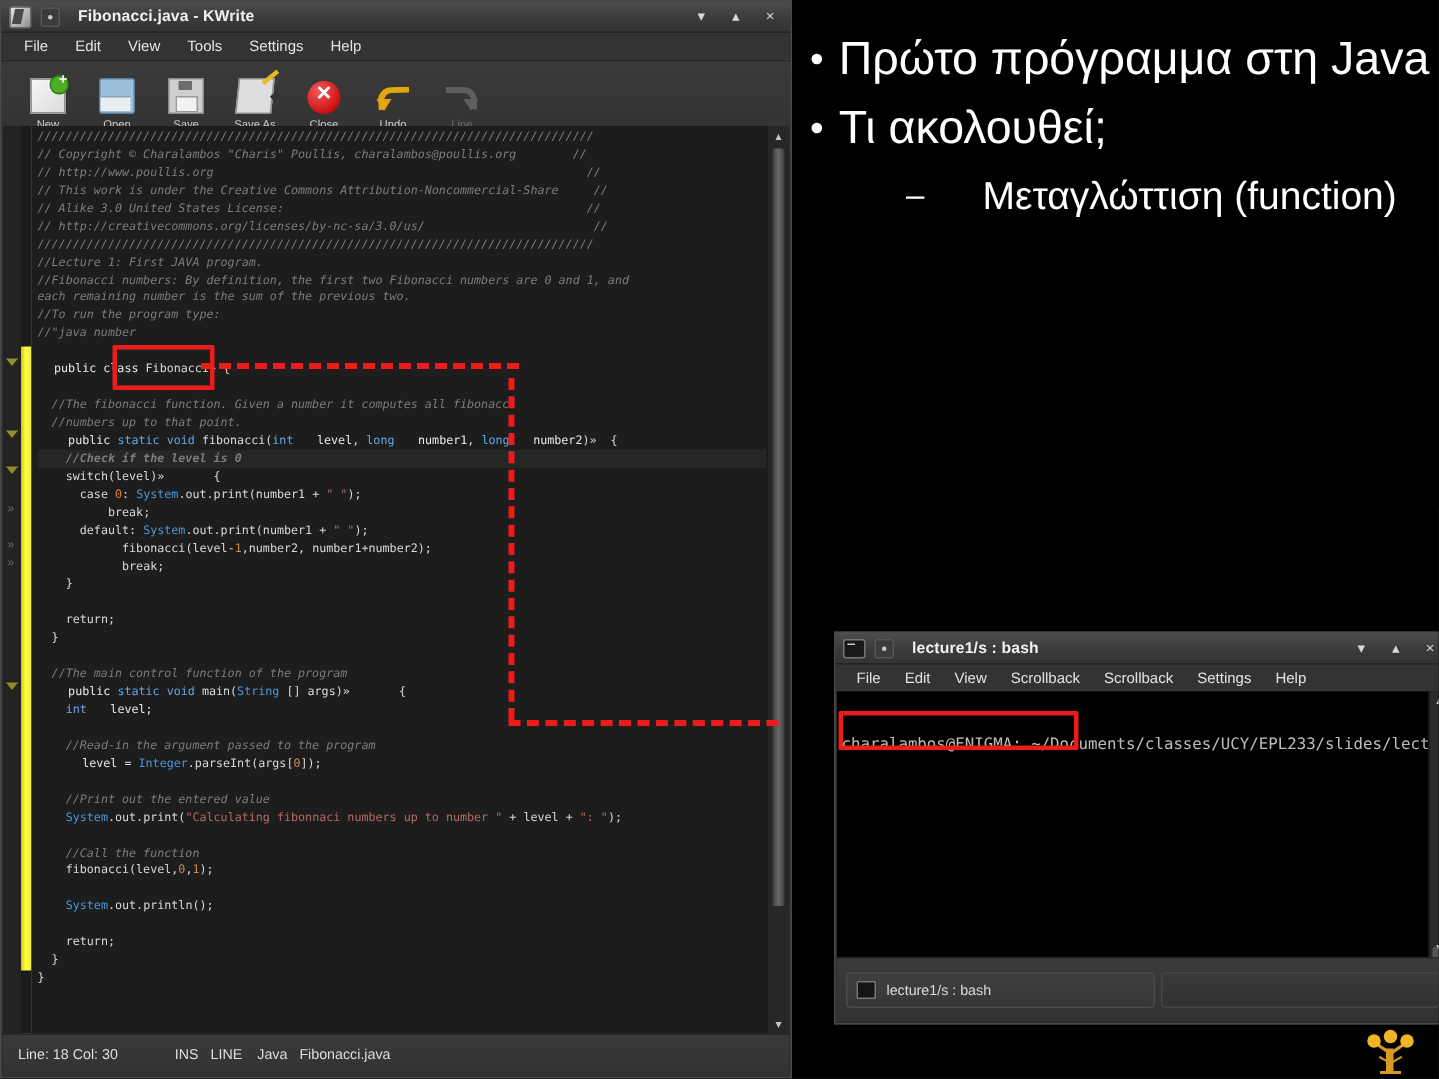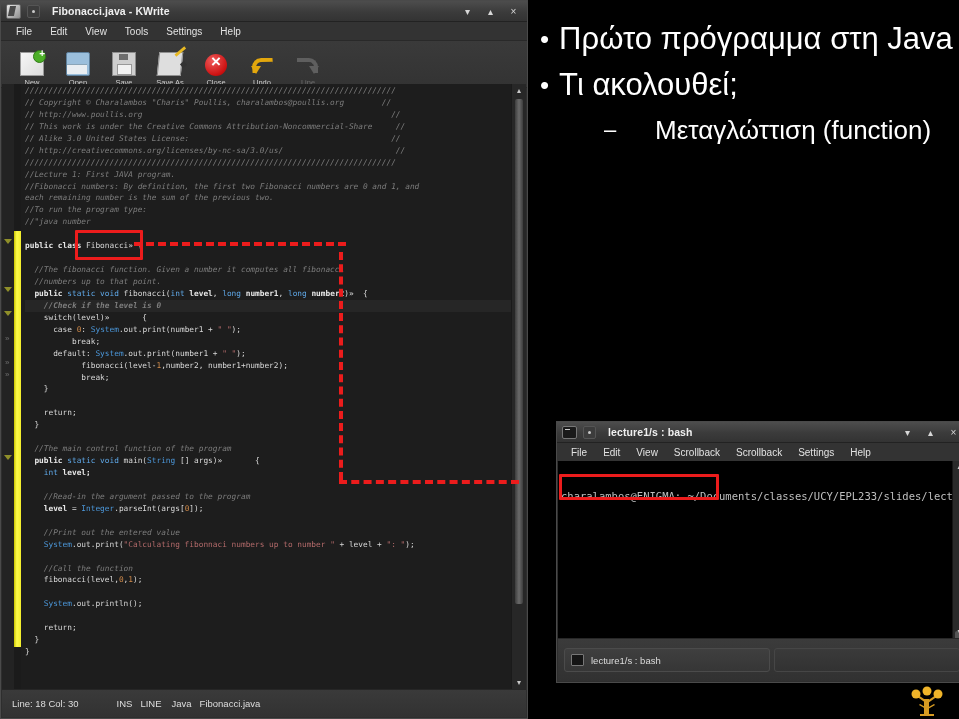--- a/index.html
+++ b/index.html
@@ -147,21 +147,21 @@
     background:#1d1d1d;
     font-family:"DejaVu Sans Mono","Liberation Mono",monospace;
     font-size:7.8px;
     line-height: 11.95px;
     padding-left: 4px; padding-top: 1px;
     white-space: pre;
   }
   .code .ln { height: 11.95px; color:#d8d8d8; }
   .code .ln.cur { background:#262626;font-weight:bold; }
   .cm { color:#7d7d7d; font-style: italic; }
-  .kw { color:#e8e8e8; font-weight:bold; }
+  .kw { color:#e8e8e8; font-weight:normal;margin-left:11px; }
   .ty { color:#5fa8e8; }
   .cls{ color:#4b96d8; }
   .st { color:#b36a6a; }
   .num{ color:#d08a4a; }
   .pl { color:#d8d8d8; }
 
   .vscroll {
     width: 14px; background:#272727; position:relative;
     border-left:1px solid #1a1a1a;
   }

